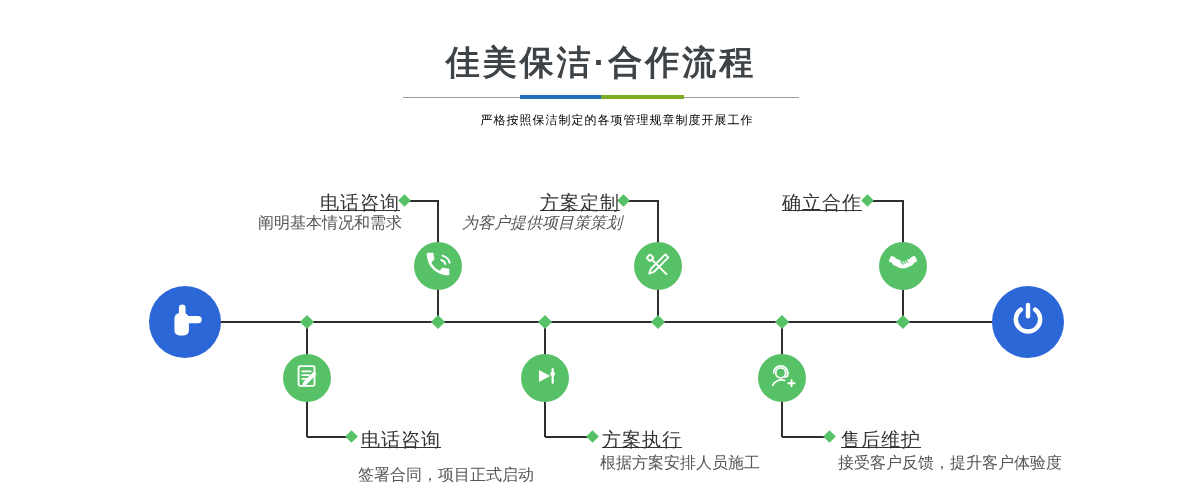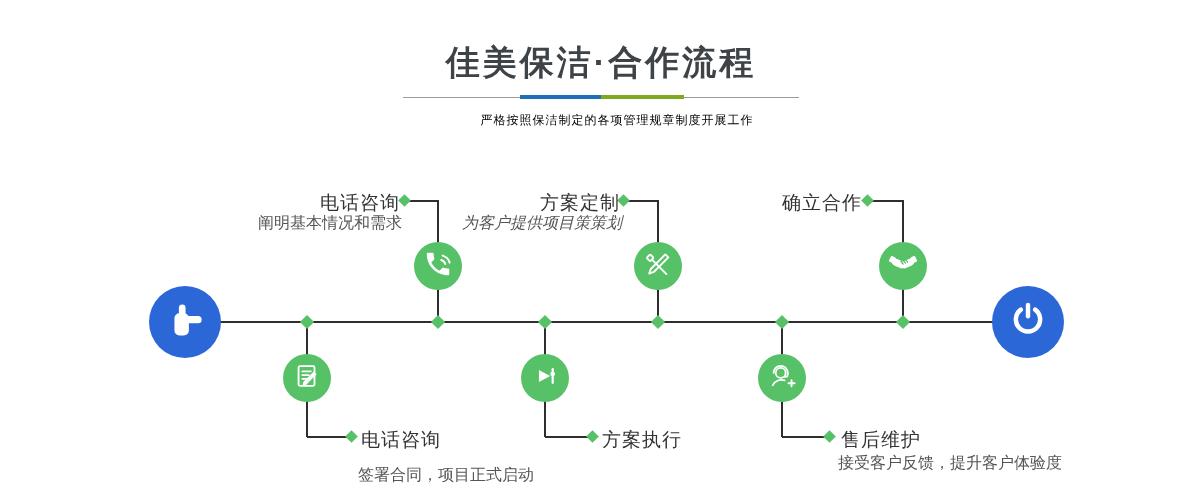--- a/index.html
+++ b/index.html
@@ -26,21 +26,21 @@
   .v-b{top:322px;height:115px;}
   
   .dia{width:10px;height:10px;background:#57c167;transform:rotate(45deg);}
   .dia-sm{width:9px;height:9px;background:#57c167;transform:rotate(45deg);}
   
   .gcircle{width:48px;height:48px;border-radius:50%;background:#57c167;
     display:flex;align-items:center;justify-content:center;}
   .bcircle{width:72px;height:72px;border-radius:50%;background:#2c67d8;
     display:flex;align-items:center;justify-content:center;}
   
-  .step-title{font-size:19px;color:#333333;white-space:nowrap;letter-spacing:1px;}
+  .step-title{font-size:19px;color:#333333;white-space:nowrap;letter-spacing:1px;text-decoration:underline;}
   .step-desc{font-size:16px;color:#555555;white-space:nowrap;}
 </style>
 </head>
 <body>
 
 <div id="stage">
 
   <div class="abs main-title">佳美保洁·合作流程</div>
   <div class="abs divider">
     <div class="base"></div>
@@ -181,17 +181,18 @@
 
   <div class="abs step-title" style="left:540px;top:190px;">方案定制</div>
   <div class="abs step-desc" style="left:462px;top:213px;font-style:italic;">为客户提供项目策策划</div>
 
   <div class="abs step-title" style="left:782px;top:190px;">确立合作</div>
 
   <div class="abs step-title" style="left:361px;top:427px;">电话咨询</div>
   <div class="abs step-desc" style="left:358px;top:453px;margin-top:12px;">签署合同，项目正式启动</div>
 
   <div class="abs step-title" style="left:602px;top:427px;">方案执行</div>
+  <div class="abs step-desc" style="left:600px;top:453px;">根据方案安排人员施工</div>
 
   <div class="abs step-title" style="left:841px;top:427px;">售后维护</div>
   <div class="abs step-desc" style="left:838px;top:453px;">接受客户反馈，提升客户体验度</div>
 
 </div>
 
 </body></html>

